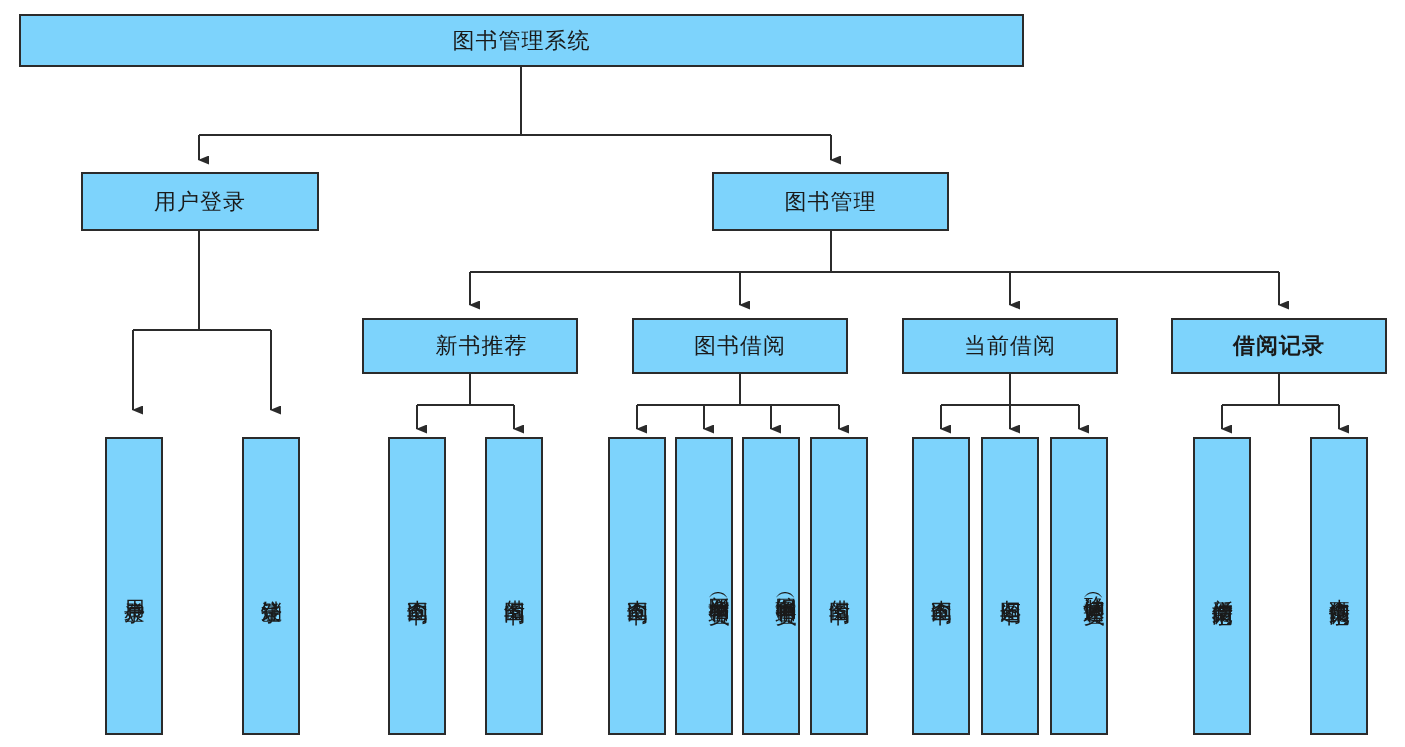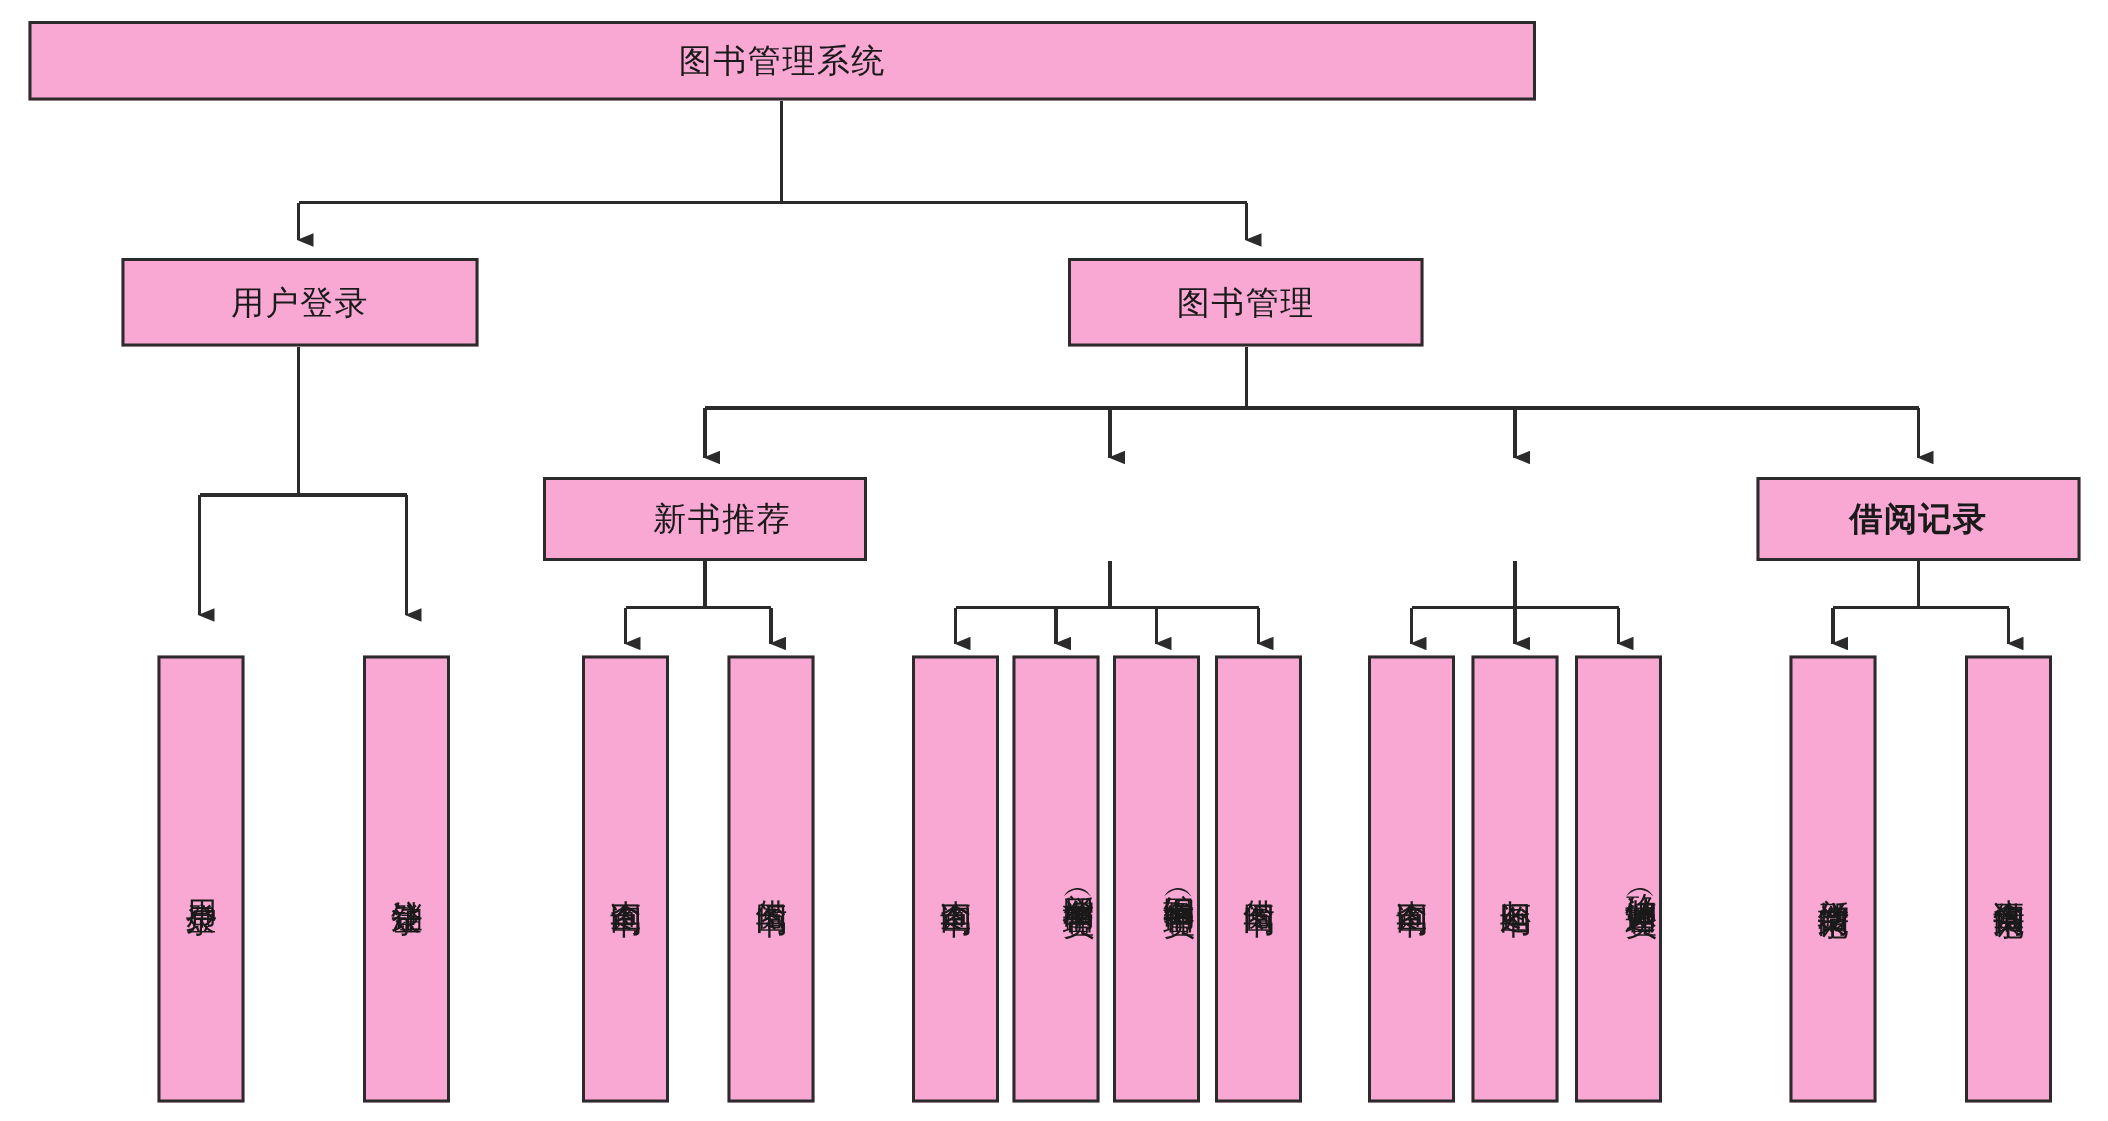--- a/index.html
+++ b/index.html
@@ -20,21 +20,21 @@
   #wires {
     position: absolute;
     left: 0;
     top: 0;
     width: 1405px;
     height: 747px;
   }
   .node {
     position: absolute;
     box-sizing: border-box;
-    background: #f9a8d4;
+    background: #7dd3fc;
     border: 2.5px solid #2b2b2b;
     display: flex;
     align-items: center;
     justify-content: center;
     color: #1a1a1a;
   }
   .node.horiz {
     font-size: 22px;
     letter-spacing: 1px;
   }
@@ -127,20 +127,26 @@
   <div class="node horiz" style="left:81px; top:172px; width:238px; height:59px;">
     <span>用户登录</span>
   </div>
   <div class="node horiz" style="left:712px; top:172px; width:237px; height:59px;">
     <span>图书管理</span>
   </div>
 
   <div class="node horiz" style="left:362px; top:318px; width:216px; height:56px;padding-left:23px;">
     <span>新书推荐</span>
   </div>
+  <div class="node horiz" style="left:632px; top:318px; width:216px; height:56px;">
+    <span>图书借阅</span>
+  </div>
+  <div class="node horiz" style="left:902px; top:318px; width:216px; height:56px;">
+    <span>当前借阅</span>
+  </div>
   <div class="node horiz" style="left:1171px; top:318px; width:216px; height:56px;font-weight:bold;">
     <span>借阅记录</span>
   </div>
 
   <div class="node vert" style="left:105px; top:437px; width:58px; height:298px;">
     <span>用户登录</span>
   </div>
   <div class="node vert" style="left:242px; top:437px; width:58px; height:298px;">
     <span>注销登录</span>
   </div>

